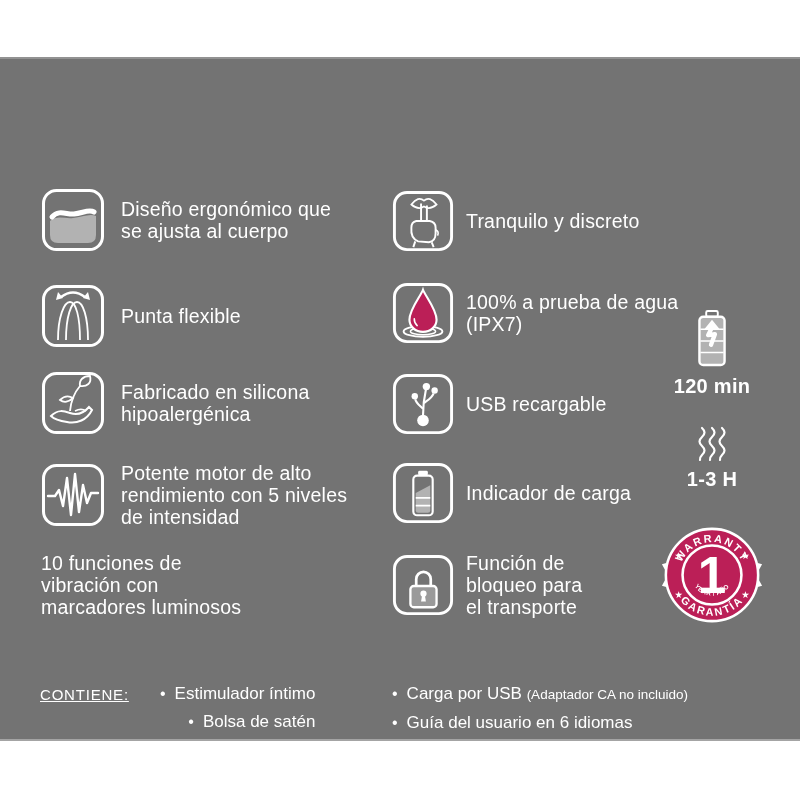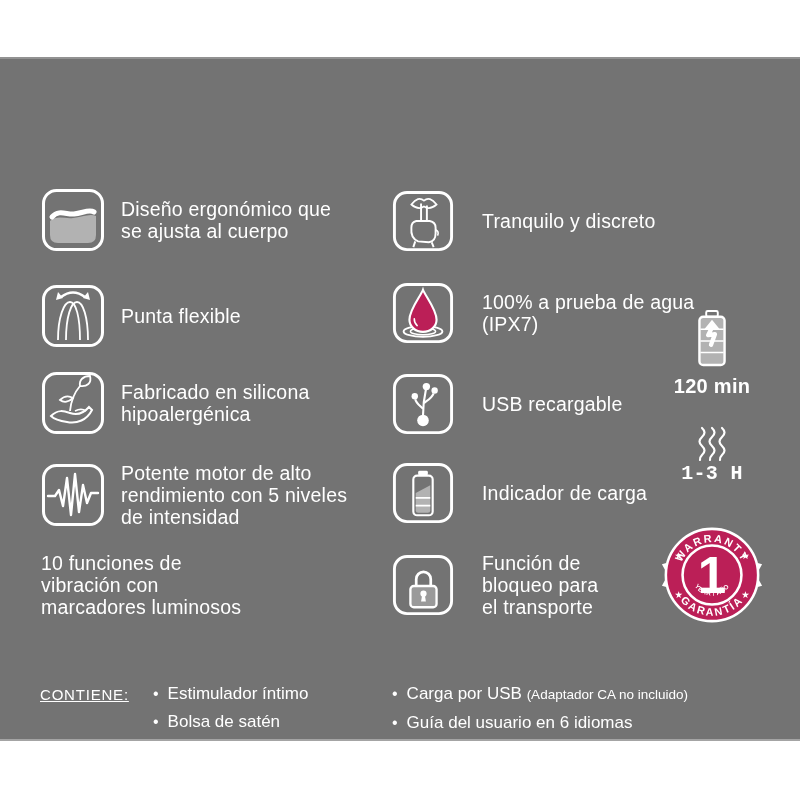--- a/index.html
+++ b/index.html
@@ -1,36 +1,36 @@
 <!DOCTYPE html>
 <html><head>
 <meta charset="utf-8">
 <style>
   html,body{margin:0;padding:0;width:800px;height:800px;background:#ffffff;overflow:hidden;}
   body{font-family:"Liberation Sans", sans-serif;position:relative;}
   .panel{position:absolute;left:0;top:57px;width:800px;height:684px;background:#737373;
          border-top:2px solid rgba(255,255,255,0.22);border-bottom:2px solid rgba(255,255,255,0.35);box-sizing:border-box;}
   .feature{position:absolute;display:flex;align-items:center;color:#fff;}
   .feature.left{left:41px;gap:16px;}
-  .feature.right{left:392px;gap:28px;}
+  .feature.right{left:392px;gap:12px;}
   .icon-box{flex:0 0 auto;}
   .icon-box svg{display:block;}
   .feature-label{white-space:pre-line;font-size:19.5px;line-height:22px;letter-spacing:0.2px;color:#fff;}
   svg text{font-family:"Liberation Sans", sans-serif;}
   .side-specs{position:absolute;left:660px;top:250px;width:104px;text-align:center;color:#fff;}
   .side-specs svg{display:block;margin:0 auto;}
   .spec-value{font-size:20px;font-weight:700;letter-spacing:0.3px;}
   .spec-value.first{margin-top:8px;}
   .squiggles{margin-top:28px !important;}
-  .spec-value.second{font-family:Liberation Mono, monospace;}
+  .spec-value.second{margin-top:6px;}
   .seal{position:absolute;left:658px;top:462px;}
   .contains{position:absolute;top:624px;left:0;width:800px;color:#fff;}
   .contains-heading{position:absolute;left:40px;top:3px;font-size:15px;letter-spacing:0.8px;text-decoration:underline;}
   .c-col{position:absolute;top:0;display:flex;flex-direction:column;gap:7px;}
-  .c-col.one{left:153px;}
+  .c-col.one{left:160px;text-align:right;}
   .c-col.two{left:350px;margin-left:42px;}
   .c-item{font-size:17px;line-height:21px;white-space:nowrap;}
   .c-bullet{display:inline-block;margin-right:9px;font-size:16px;}
   .c-note{font-size:13.5px;}
 </style>
 </head>
 <body>
 
 <div class="panel">
 

